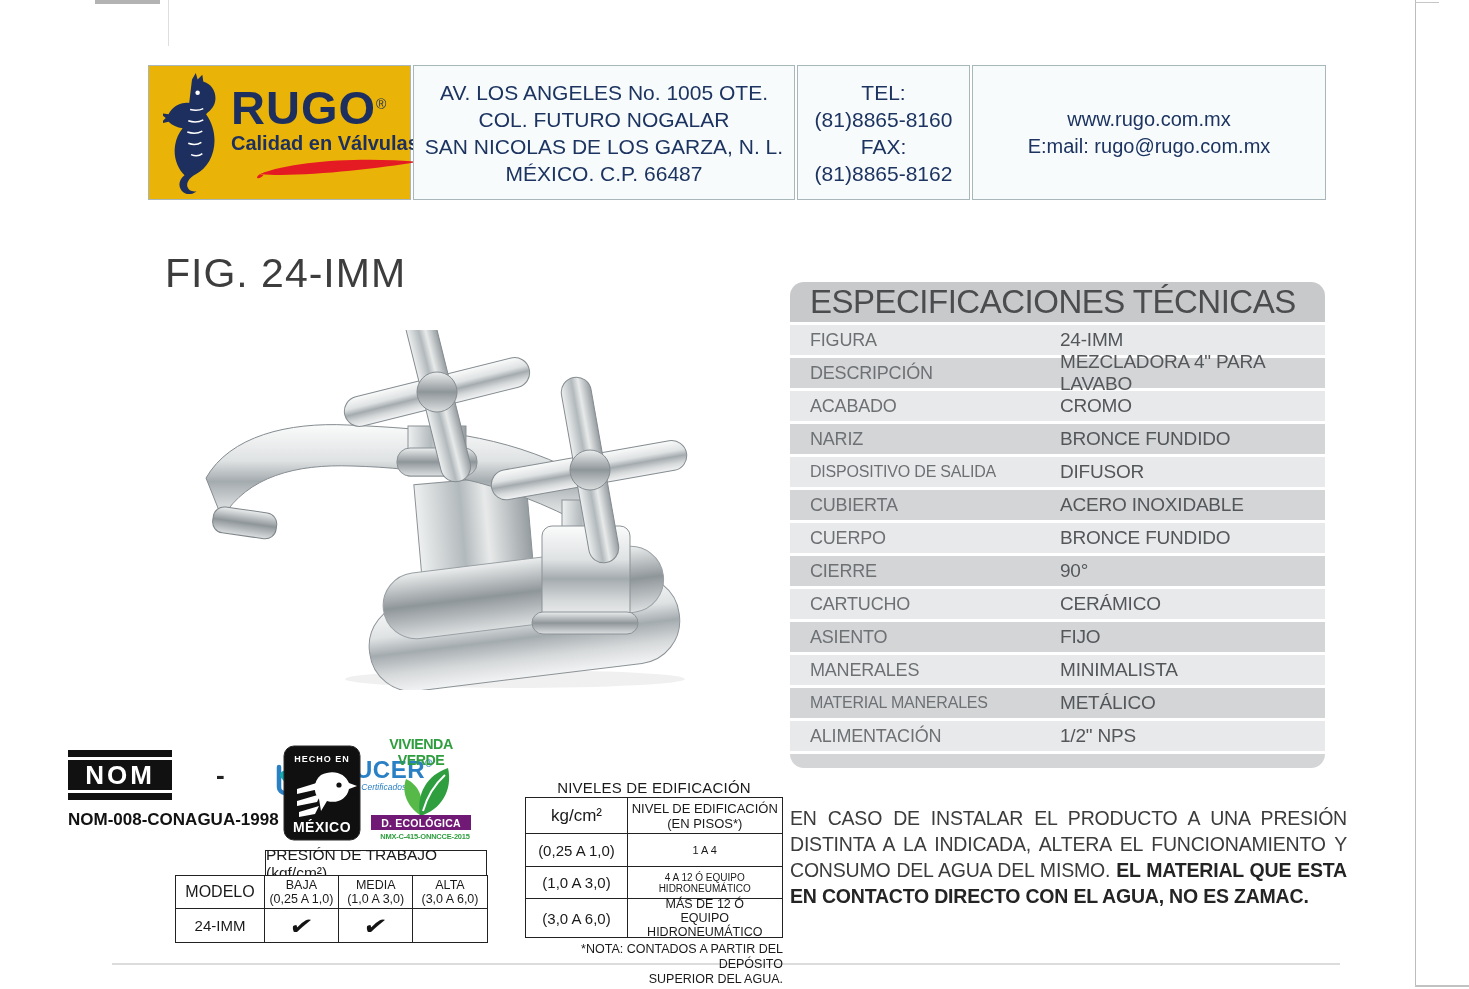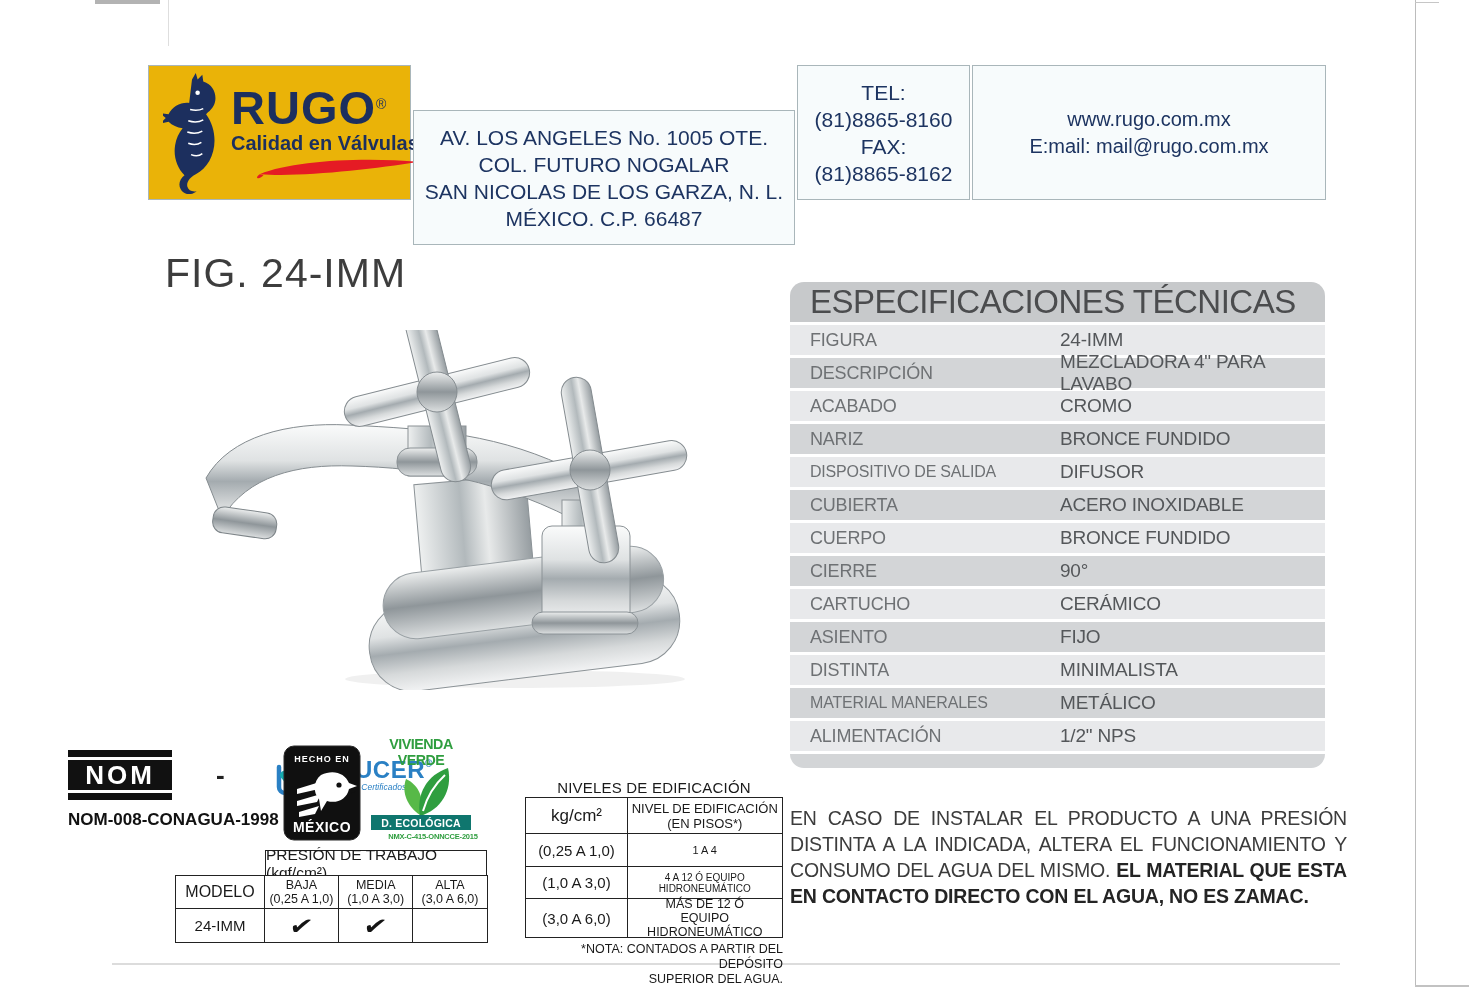--- a/index.html
+++ b/index.html
@@ -11,21 +11,21 @@
   .art-topline{position:absolute;left:168px;top:0;width:1px;height:46px;background:#dedede;}
   .art-pageedge{position:absolute;left:1415px;top:0;width:1px;height:986px;background:#bcbcbc;}
   .art-toptick{position:absolute;left:1415px;top:2px;width:24px;height:1px;background:#c6c6c6;}
   .art-botcorner{position:absolute;left:1415px;top:985px;width:54px;height:2px;background:#c2c2c2;}
   .art-botrule{position:absolute;left:112px;top:963px;width:1228px;height:2px;background:#dcdcdc;}
 
   
   .hbox{position:absolute;top:65px;height:133px;border:1px solid #a9b6ba;background:#f7fbfc;
         display:flex;align-items:center;justify-content:center;text-align:center;color:#1d3461;}
   .hbox-logo{left:148px;width:261px;background:#eab308;justify-content:flex-start;}
-  .hbox-addr{left:413px;width:380px;margin-top:45px;}
+  .hbox-addr{left:413px;width:380px;}
   .hbox-tel{left:797px;width:171px;}
   .hbox-web{left:972px;width:352px;}
   .addr{font-size:21px;line-height:27px;}
   .telfax{font-size:21px;line-height:27px;font-weight:bold;font-weight:normal;}
   .web{font-size:20px;line-height:27px;}
 
   .logo-wrap{display:flex;align-items:center;padding-left:14px;}
   .logo-text{margin-left:10px;position:relative;text-align:left;}
   .logo-rugo{font-size:47px;font-weight:bold;color:#1c2f5e;letter-spacing:1px;line-height:44px;}
   .logo-reg{font-size:14px;vertical-align:top;position:relative;top:-4px;font-weight:normal;}
@@ -64,23 +64,23 @@
   .prucer-tag{font-size:8.5px;color:#2a80c4;font-style:italic;margin-top:1px;}
   .nom-norm{margin-top:10px;font-size:17px;font-weight:bold;color:#111;}
 
   .hecho{position:absolute;left:283px;top:745px;width:97px;height:96px;}
   .hecho-l1{position:absolute;left:0;top:9px;width:78px;text-align:center;color:#fff;font-size:9px;font-weight:bold;letter-spacing:1px;}
   .hecho-l2{position:absolute;left:0;top:74px;width:78px;text-align:center;color:#fff;font-size:14px;font-weight:bold;letter-spacing:0.5px;}
 
   .vivienda{position:absolute;left:368px;top:737px;width:106px;height:106px;text-align:center;}
   .viv-l1{position:absolute;left:0;top:0;width:106px;font-size:15px;font-weight:bold;color:#2f9e3f;letter-spacing:-0.5px;line-height:14px;transform:scaleX(.95);}
   .viv-l2{position:absolute;left:0;top:14px;width:106px;font-size:15px;font-weight:bold;color:#2f9e3f;letter-spacing:-0.5px;transform:scaleX(.95);}
-  .viv-badge{position:absolute;left:3px;top:78px;width:100px;height:15px;background:#0f766e;color:#fff;
+  .viv-badge{position:absolute;left:3px;top:78px;width:100px;height:15px;background:#701a75;color:#fff;
              font-size:10.5px;font-weight:bold;display:flex;align-items:center;justify-content:center;letter-spacing:0.2px;}
-  .viv-norm{position:absolute;left:12px;top:95px;width:106px;font-size:7.5px;font-weight:bold;color:#2f9e3f;letter-spacing:-0.2px;}
+  .viv-norm{position:absolute;left:4px;top:95px;width:106px;font-size:7.5px;font-weight:bold;color:#2f9e3f;letter-spacing:-0.2px;}
 
   
   .ptable{position:absolute;left:175px;top:850px;width:313px;color:#1a1a1a;}
   .pt-title{margin-left:90px;width:220px;height:26px;border:1.5px solid #222;display:flex;align-items:center;justify-content:center;
             font-size:15.5px;background:#fff;}
   .pt-grid{display:grid;grid-template-columns:90px 74.3px 74.3px 74.3px;margin-top:-1.5px;}
   .pt-cell{border:1.5px solid #222;margin-top:-1.5px;margin-left:-1.5px;display:flex;flex-direction:column;
            align-items:center;justify-content:center;text-align:center;background:#fff;}
   .pt-cell:nth-child(4n+1){margin-left:0;}
   .pt-head{height:32px;}
@@ -158,21 +158,21 @@
       <div>TEL:</div>
       <div>(81)8865-8160</div>
       <div>FAX:</div>
       <div>(81)8865-8162</div>
     </div>
   </div>
 
   <div class="hbox hbox-web">
     <div class="web">
       <div>www.rugo.com.mx</div>
-      <div>E:mail: mail@rugo.com.mx</div>
+      <div>E:mail: rugo@rugo.com.mx</div>
     </div>
   </div>
 
   <div class="fig-title">FIG. 24-IMM</div>
 
   <svg class="faucet" width="520" height="360" viewBox="0 0 520 360">
     <defs>
       <linearGradient id="chV" x1="0" y1="0" x2="0" y2="1">
         <stop offset="0" stop-color="#fafbfb"></stop>
           <stop offset=".35" stop-color="#dfe2e3"></stop>
@@ -269,21 +269,21 @@
     </div>
     <div class="spec-row light">
       <div class="spec-label">CARTUCHO</div>
       <div class="spec-value">CERÁMICO</div>
     </div>
     <div class="spec-row dark">
       <div class="spec-label">ASIENTO</div>
       <div class="spec-value">FIJO</div>
     </div>
     <div class="spec-row light">
-      <div class="spec-label">DISTINTA</div>
+      <div class="spec-label">MANERALES</div>
       <div class="spec-value">MINIMALISTA</div>
     </div>
     <div class="spec-row dark">
       <div class="spec-label small">MATERIAL MANERALES</div>
       <div class="spec-value">METÁLICO</div>
     </div>
     <div class="spec-row light">
       <div class="spec-label">ALIMENTACIÓN</div>
       <div class="spec-value">1/2" NPS</div>
     </div>

